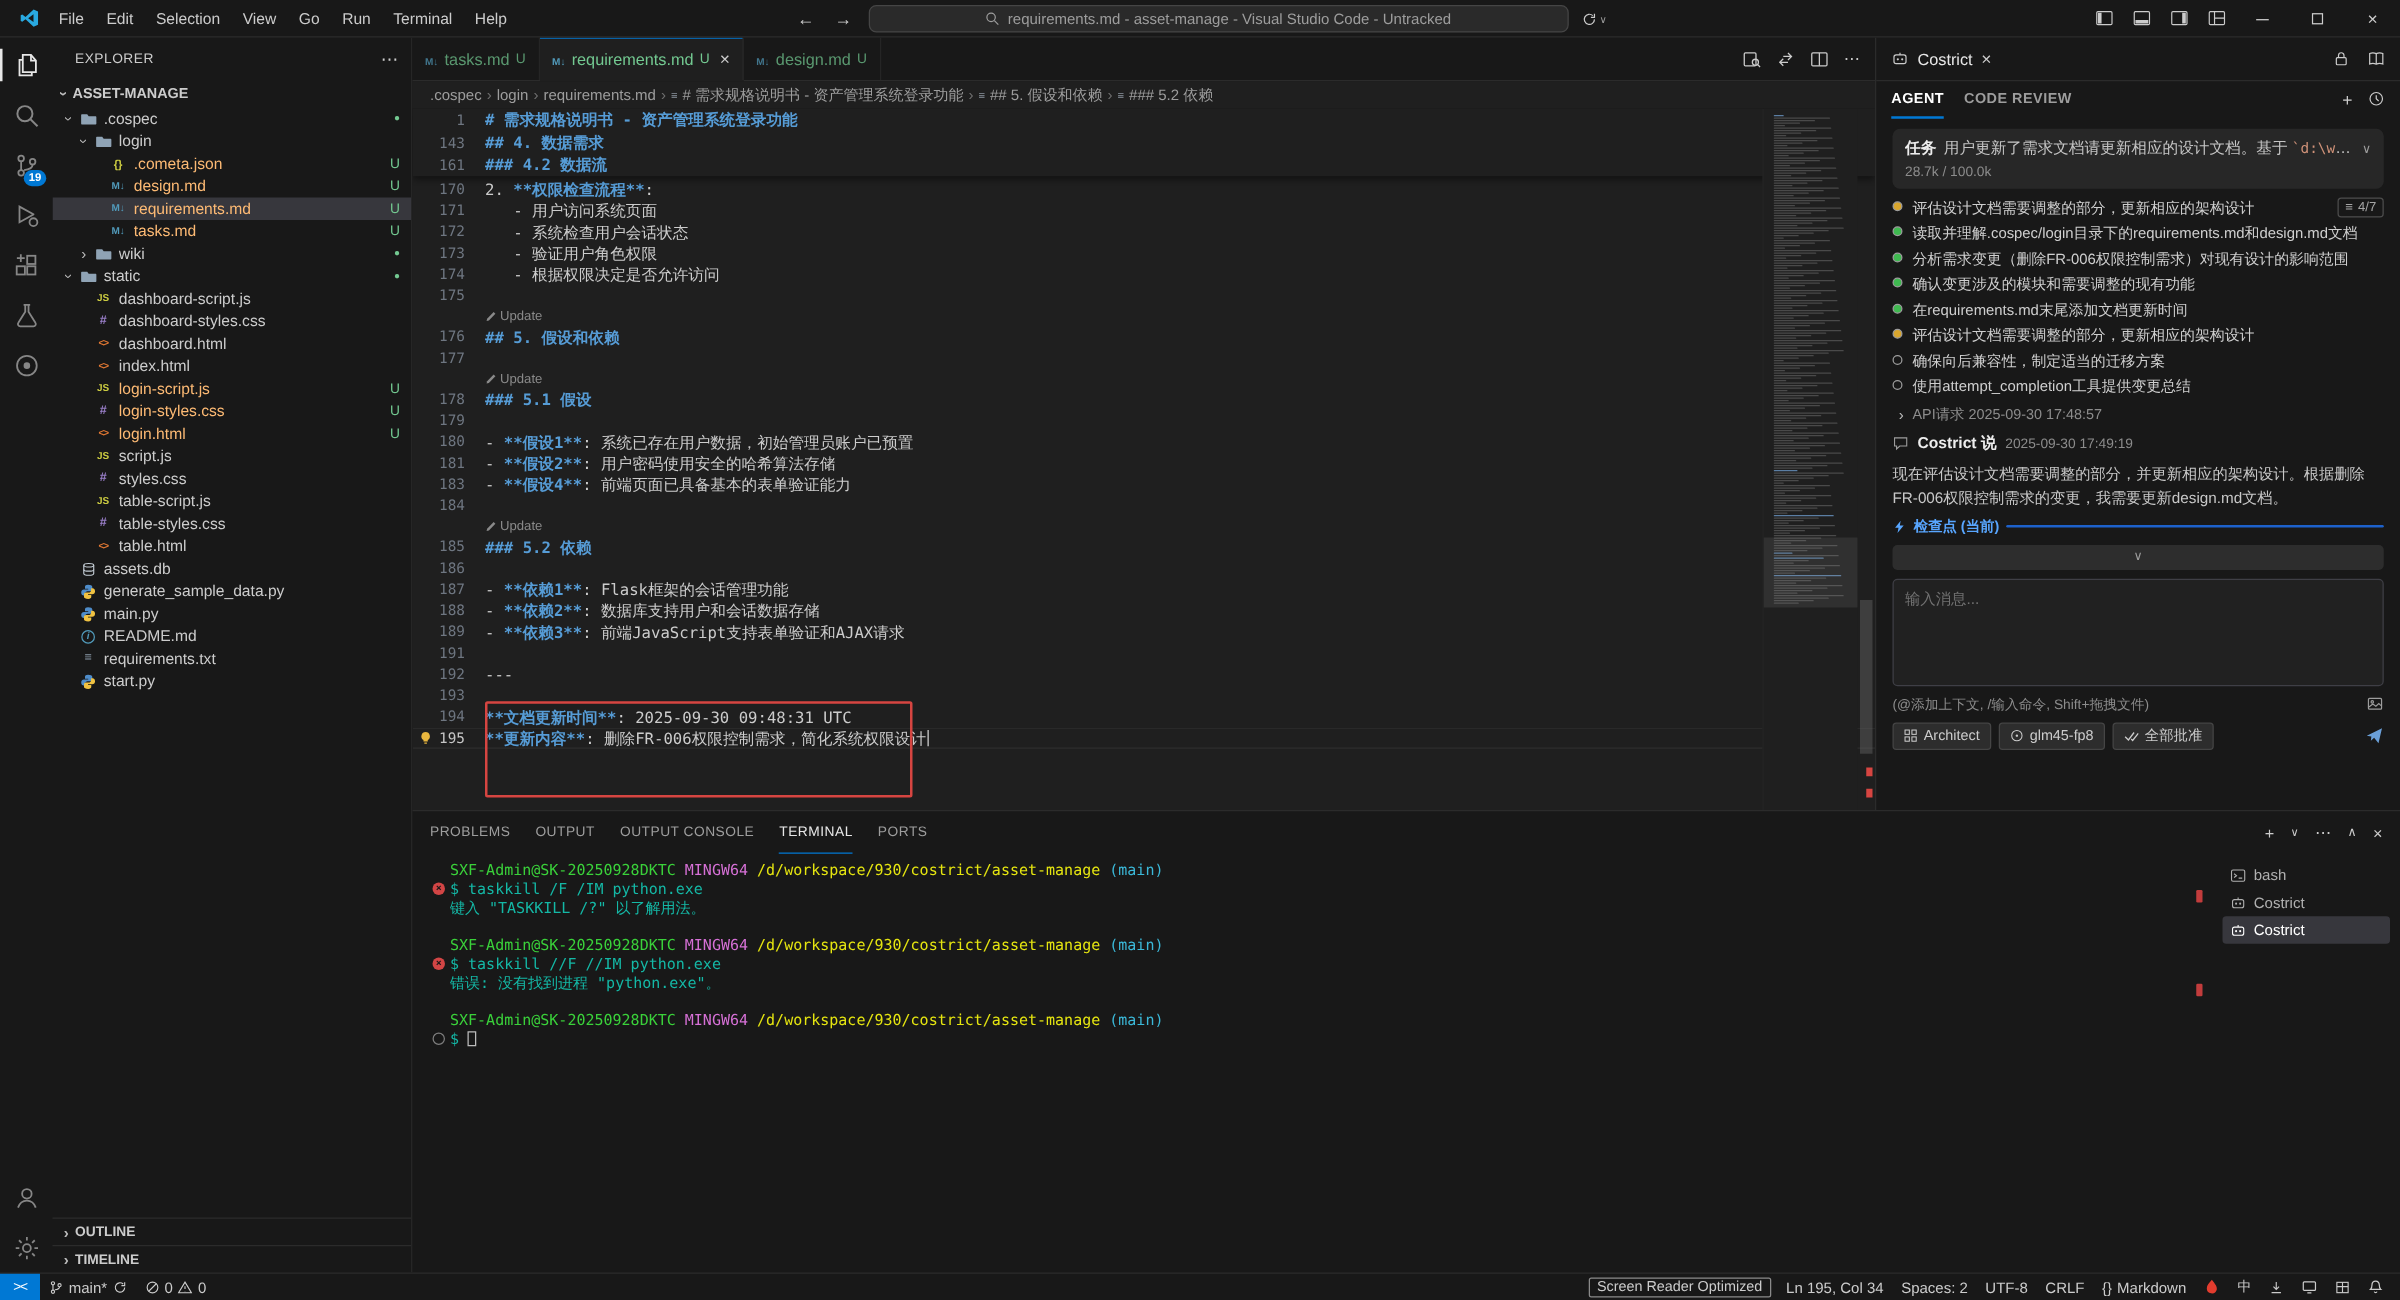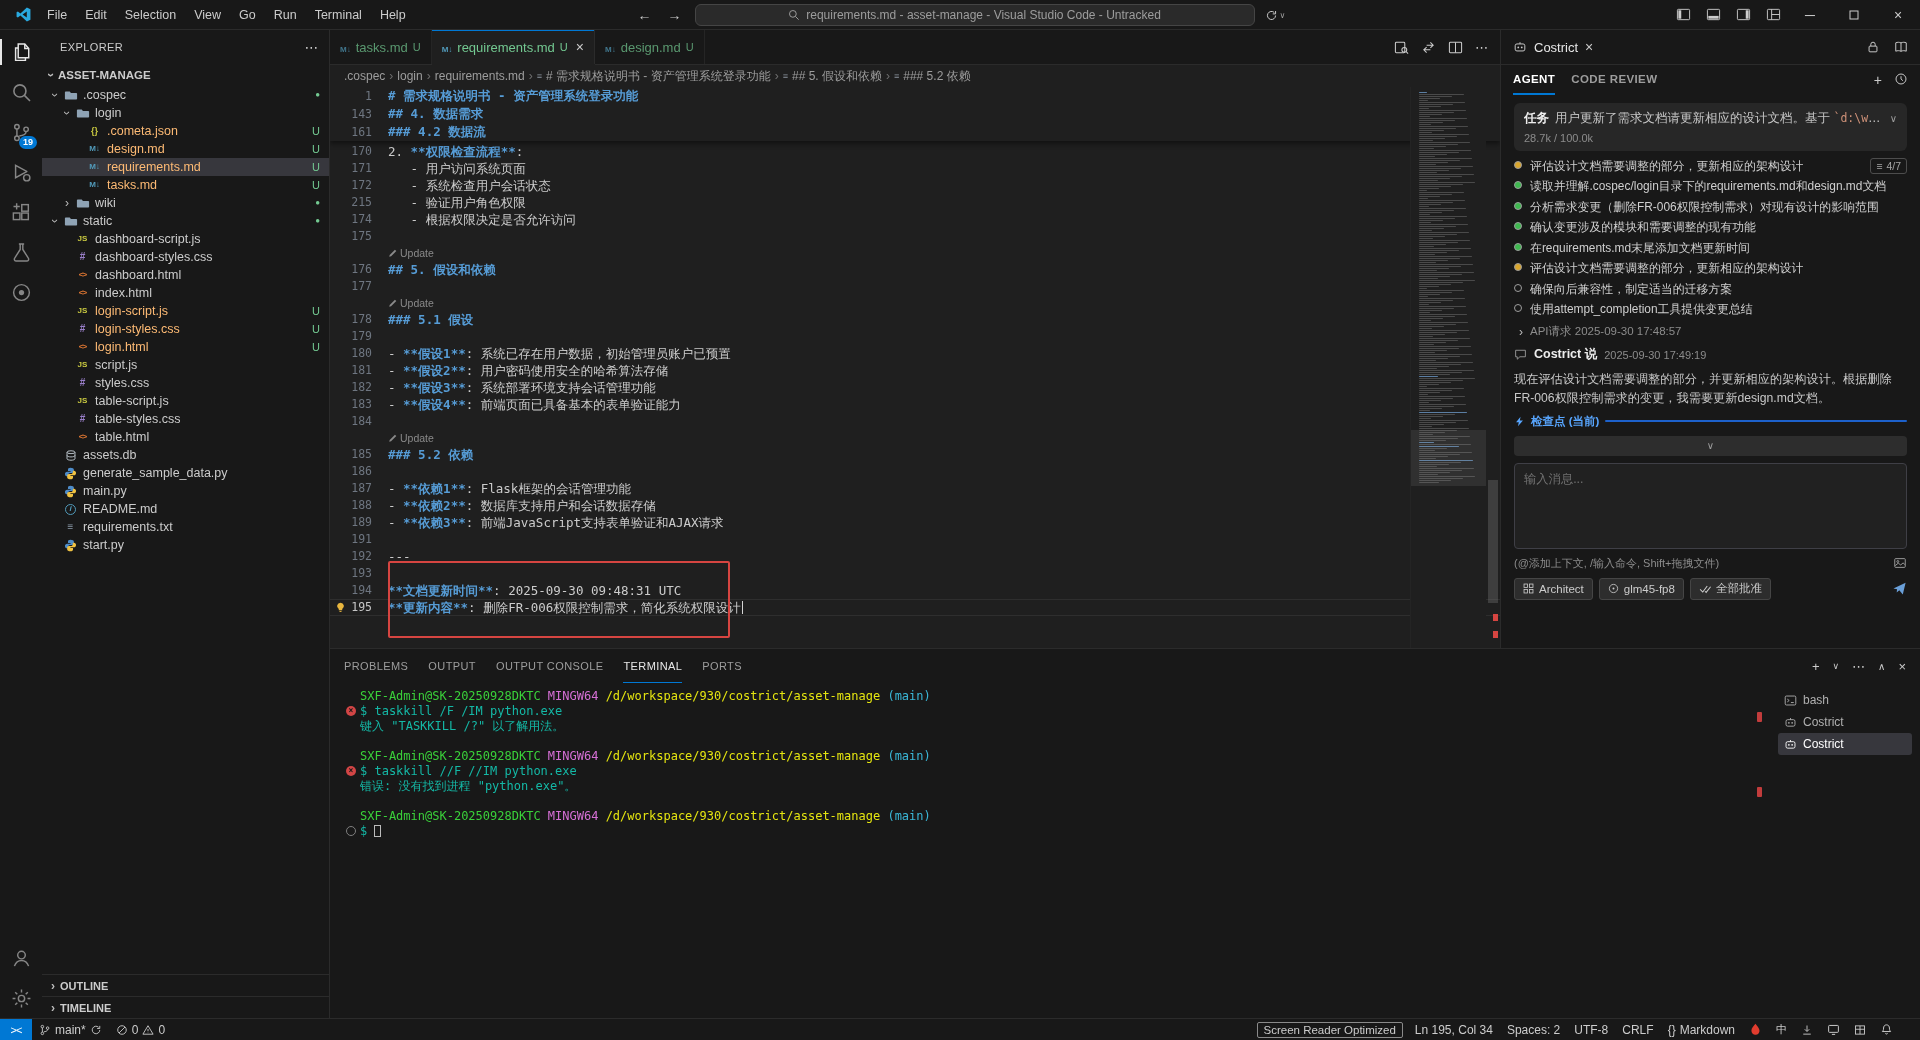--- a/index.html
+++ b/index.html
@@ -168,21 +168,21 @@
 .t-deco{position:absolute;right:8px;width:5px;height:10px;background:#c23c3c;border-radius:1px}
 .term-sessions{width:150px;flex:none;padding:6px 8px;font-size:12px}
 .tt-row{height:22px;display:flex;align-items:center;gap:6px;padding:0 6px;color:#b0b0b0;border-radius:3px;cursor:pointer}
 .tt-row.selected{background:#37373d;color:#fff}
 .tt-ico{display:flex}
 
 
 .statusbar{height:22px;flex:none;background:#181818;border-top:1px solid #2b2b2b;display:flex;align-items:center;font-size:12px;color:#ccc}
 .remote{width:32px;height:100%;background:#0078d4;color:#fff;display:flex;align-items:center;justify-content:center;font-size:11px;letter-spacing:-1px;cursor:pointer}
 .sb-item{height:100%;display:flex;align-items:center;gap:4px;padding:0 7px;white-space:nowrap;cursor:pointer}
-.sb-right{margin-left:auto;display:flex;align-items:center;height:100%;padding-right:20px}
+.sb-right{margin-left:auto;display:flex;align-items:center;height:100%;padding-right:6px}
 .sr-opt{border:1px solid #8a8a8a;border-radius:2px;height:16px;align-self:center;padding:0 6px;margin-right:5px;font-size:11.5px;display:flex;align-items:center}
 .cnbox{font-size:11px}
 </style>
 </head>
 <body>
 
 <div class="window">
 
   <header class="titlebar">
     <span class="vsc-logo">
@@ -628,21 +628,21 @@
           <div class="editor-body">
             <div class="sticky" id="sticky">
                 <div class="srow"><span class="gutter">1</span><span class="code-text tok-h"># 需求规格说明书 - 资产管理系统登录功能</span></div>
                 <div class="srow"><span class="gutter">143</span><span class="code-text tok-h">## 4. 数据需求</span></div>
                 <div class="srow"><span class="gutter">161</span><span class="code-text tok-h">### 4.2 数据流</span></div>
               </div>
             <div id="code-lines">
                 <div class="crow"><span class="gutter">170</span><span class="code-text"><span class="tok-p">2. </span><span class="tok-b">**权限检查流程**</span><span class="tok-p">:</span></span></div>
                 <div class="crow"><span class="gutter">171</span><span class="code-text"><span class="tok-p">   - 用户访问系统页面</span></span></div>
                 <div class="crow"><span class="gutter">172</span><span class="code-text"><span class="tok-p">   - 系统检查用户会话状态</span></span></div>
-                <div class="crow"><span class="gutter">215</span><span class="code-text"><span class="tok-p">   - 验证用户角色权限</span></span></div>
+                <div class="crow"><span class="gutter">173</span><span class="code-text"><span class="tok-p">   - 验证用户角色权限</span></span></div>
                 <div class="crow"><span class="gutter">174</span><span class="code-text"><span class="tok-p">   - 根据权限决定是否允许访问</span></span></div>
                 <div class="crow"><span class="gutter">175</span><span class="code-text"></span></div>
                 <div class="ann-row">
                   <span class="gutter"></span>
                   <span class="ann">
                     <svg width="9" height="9" viewBox="0 0 16 16" fill="#8a8a8a">
                       <path d="M12.3 1.2l2.5 2.5-9.3 9.3-3.3.8.8-3.3z"></path>
                     </svg>
                     <span>Update</span>
                   </span>
@@ -655,21 +655,20 @@
                     <svg width="9" height="9" viewBox="0 0 16 16" fill="#8a8a8a">
                       <path d="M12.3 1.2l2.5 2.5-9.3 9.3-3.3.8.8-3.3z"></path>
                     </svg>
                     <span>Update</span>
                   </span>
                 </div>
                 <div class="crow"><span class="gutter">178</span><span class="code-text"><span class="tok-h">### 5.1 假设</span></span></div>
                 <div class="crow"><span class="gutter">179</span><span class="code-text"></span></div>
                 <div class="crow"><span class="gutter">180</span><span class="code-text"><span class="tok-p">- </span><span class="tok-b">**假设1**</span><span class="tok-p">: 系统已存在用户数据，初始管理员账户已预置</span></span></div>
                 <div class="crow"><span class="gutter">181</span><span class="code-text"><span class="tok-p">- </span><span class="tok-b">**假设2**</span><span class="tok-p">: 用户密码使用安全的哈希算法存储</span></span></div>
-                <div class="crow"><span class="gutter">182</span><span class="code-text"><span class="tok-p">- </span><span class="tok-b">**假设3**</span><span class="tok-p">: 系统部署环境支持会话管理功能</span></span></div>
                 <div class="crow"><span class="gutter">183</span><span class="code-text"><span class="tok-p">- </span><span class="tok-b">**假设4**</span><span class="tok-p">: 前端页面已具备基本的表单验证能力</span></span></div>
                 <div class="crow"><span class="gutter">184</span><span class="code-text"></span></div>
                 <div class="ann-row">
                   <span class="gutter"></span>
                   <span class="ann">
                     <svg width="9" height="9" viewBox="0 0 16 16" fill="#8a8a8a">
                       <path d="M12.3 1.2l2.5 2.5-9.3 9.3-3.3.8.8-3.3z"></path>
                     </svg>
                     <span>Update</span>
                   </span>

